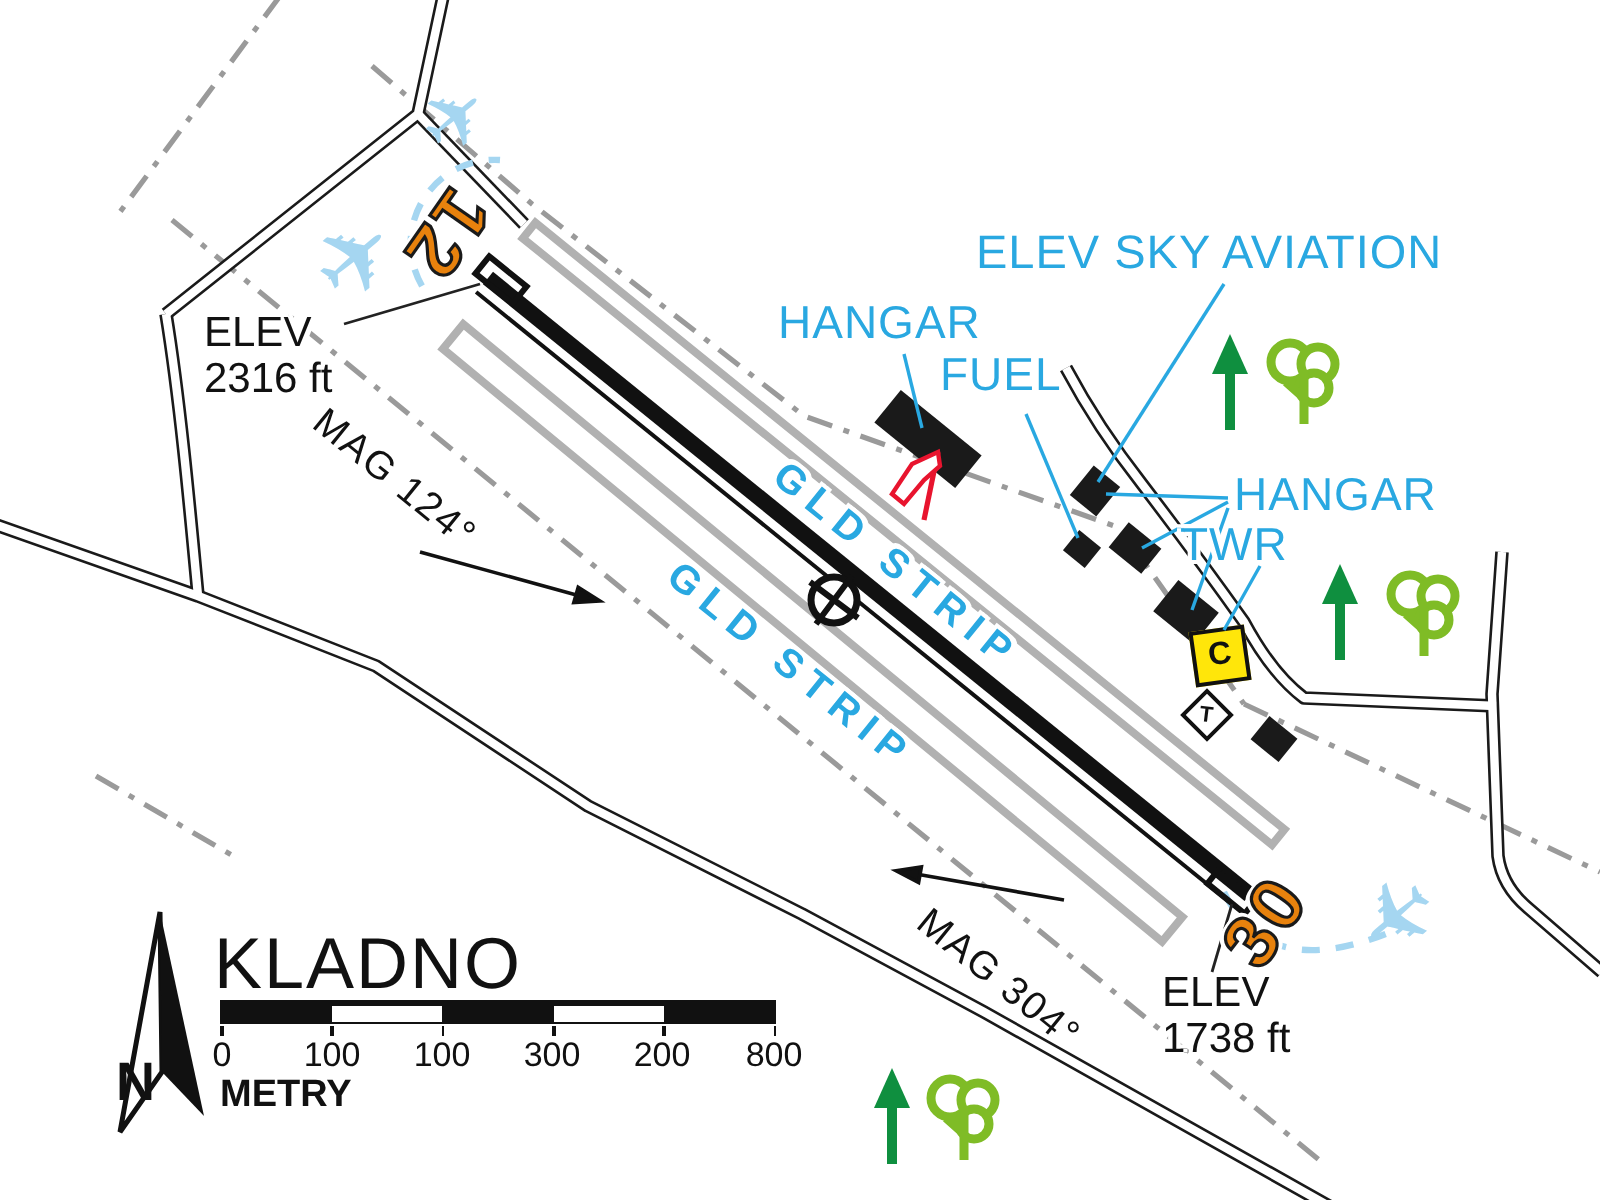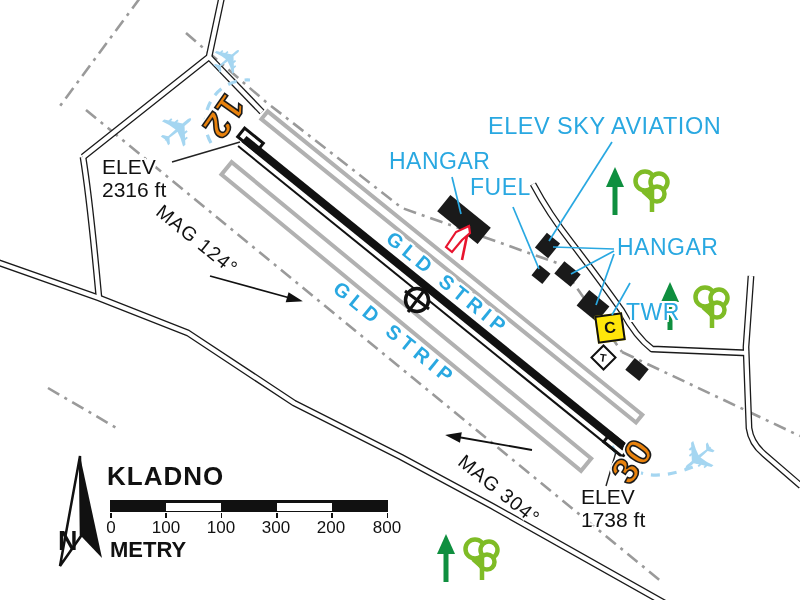--- a/index.html
+++ b/index.html
@@ -188,23 +188,23 @@
   <div class="txt mag halo" style="left:166px;top:200px;">MAG 124°</div>
   <div class="txt mag halo" style="left:468px;top:450px;">MAG 304°</div>
 
   <div class="txt gld halo" style="left:396px;top:227px;">GLD STRIP</div>
   <div class="txt gld halo" style="left:343px;top:277px;">GLD STRIP</div>
 
   <div class="txt blue halo" style="left:488px;top:113px;font-size:23.5px;">ELEV SKY AVIATION</div>
   <div class="txt blue halo" style="left:389px;top:148px;">HANGAR</div>
   <div class="txt blue halo" style="left:470px;top:174px;">FUEL</div>
   <div class="txt blue halo" style="left:617px;top:234px;">HANGAR</div>
-  <div class="txt blue halo" style="left:626px;top:259px;margin-top:40px;">TWR</div>
-
-  <div class="txt" style="left:107px;top:461px;font-size:26px;font-weight:bold;letter-spacing:1px;">KLADNO</div>
+  <div class="txt blue halo" style="left:590px;top:259px;">TWR</div>
+
+  <div class="txt" style="left:107px;top:461px;font-size:36px;font-weight:normal;letter-spacing:1px;">KLADNO</div>
 
   <div class="abs" style="left:110px;top:500px;width:278px;z-index:7;">
     <div style="height:3.2px;background:#111;"></div>
     <div style="display:flex;height:9px;border:1.5px solid #111;border-top:none;box-sizing:border-box;">
       <div class="scale-seg" style="background:#111;"></div>
       <div class="scale-seg" style="background:#fff;"></div>
       <div class="scale-seg" style="background:#111;"></div>
       <div class="scale-seg" style="background:#fff;"></div>
       <div class="scale-seg" style="background:#111;"></div>
     </div>
@@ -215,16 +215,16 @@
     <div class="tick" style="left:221.3px;"></div>
     <div class="tick" style="left:276.5px;"></div>
     <span class="ticklabel" style="left:1px;">0</span>
     <span class="ticklabel" style="left:56px;">100</span>
     <span class="ticklabel" style="left:111px;">100</span>
     <span class="ticklabel" style="left:166px;">300</span>
     <span class="ticklabel" style="left:221px;">200</span>
     <span class="ticklabel" style="left:277px;">800</span>
   </div>
 
-  <div class="txt" style="left:110px;top:537px;font-size:22px;font-weight:bold;">METRY</div>
+  <div class="txt" style="left:110px;top:537px;font-size:19px;font-weight:bold;">METRY</div>
   <div class="txt" style="left:58px;top:526px;font-size:27px;font-weight:bold;">N</div>
 
 </div>
 
 </body></html>

